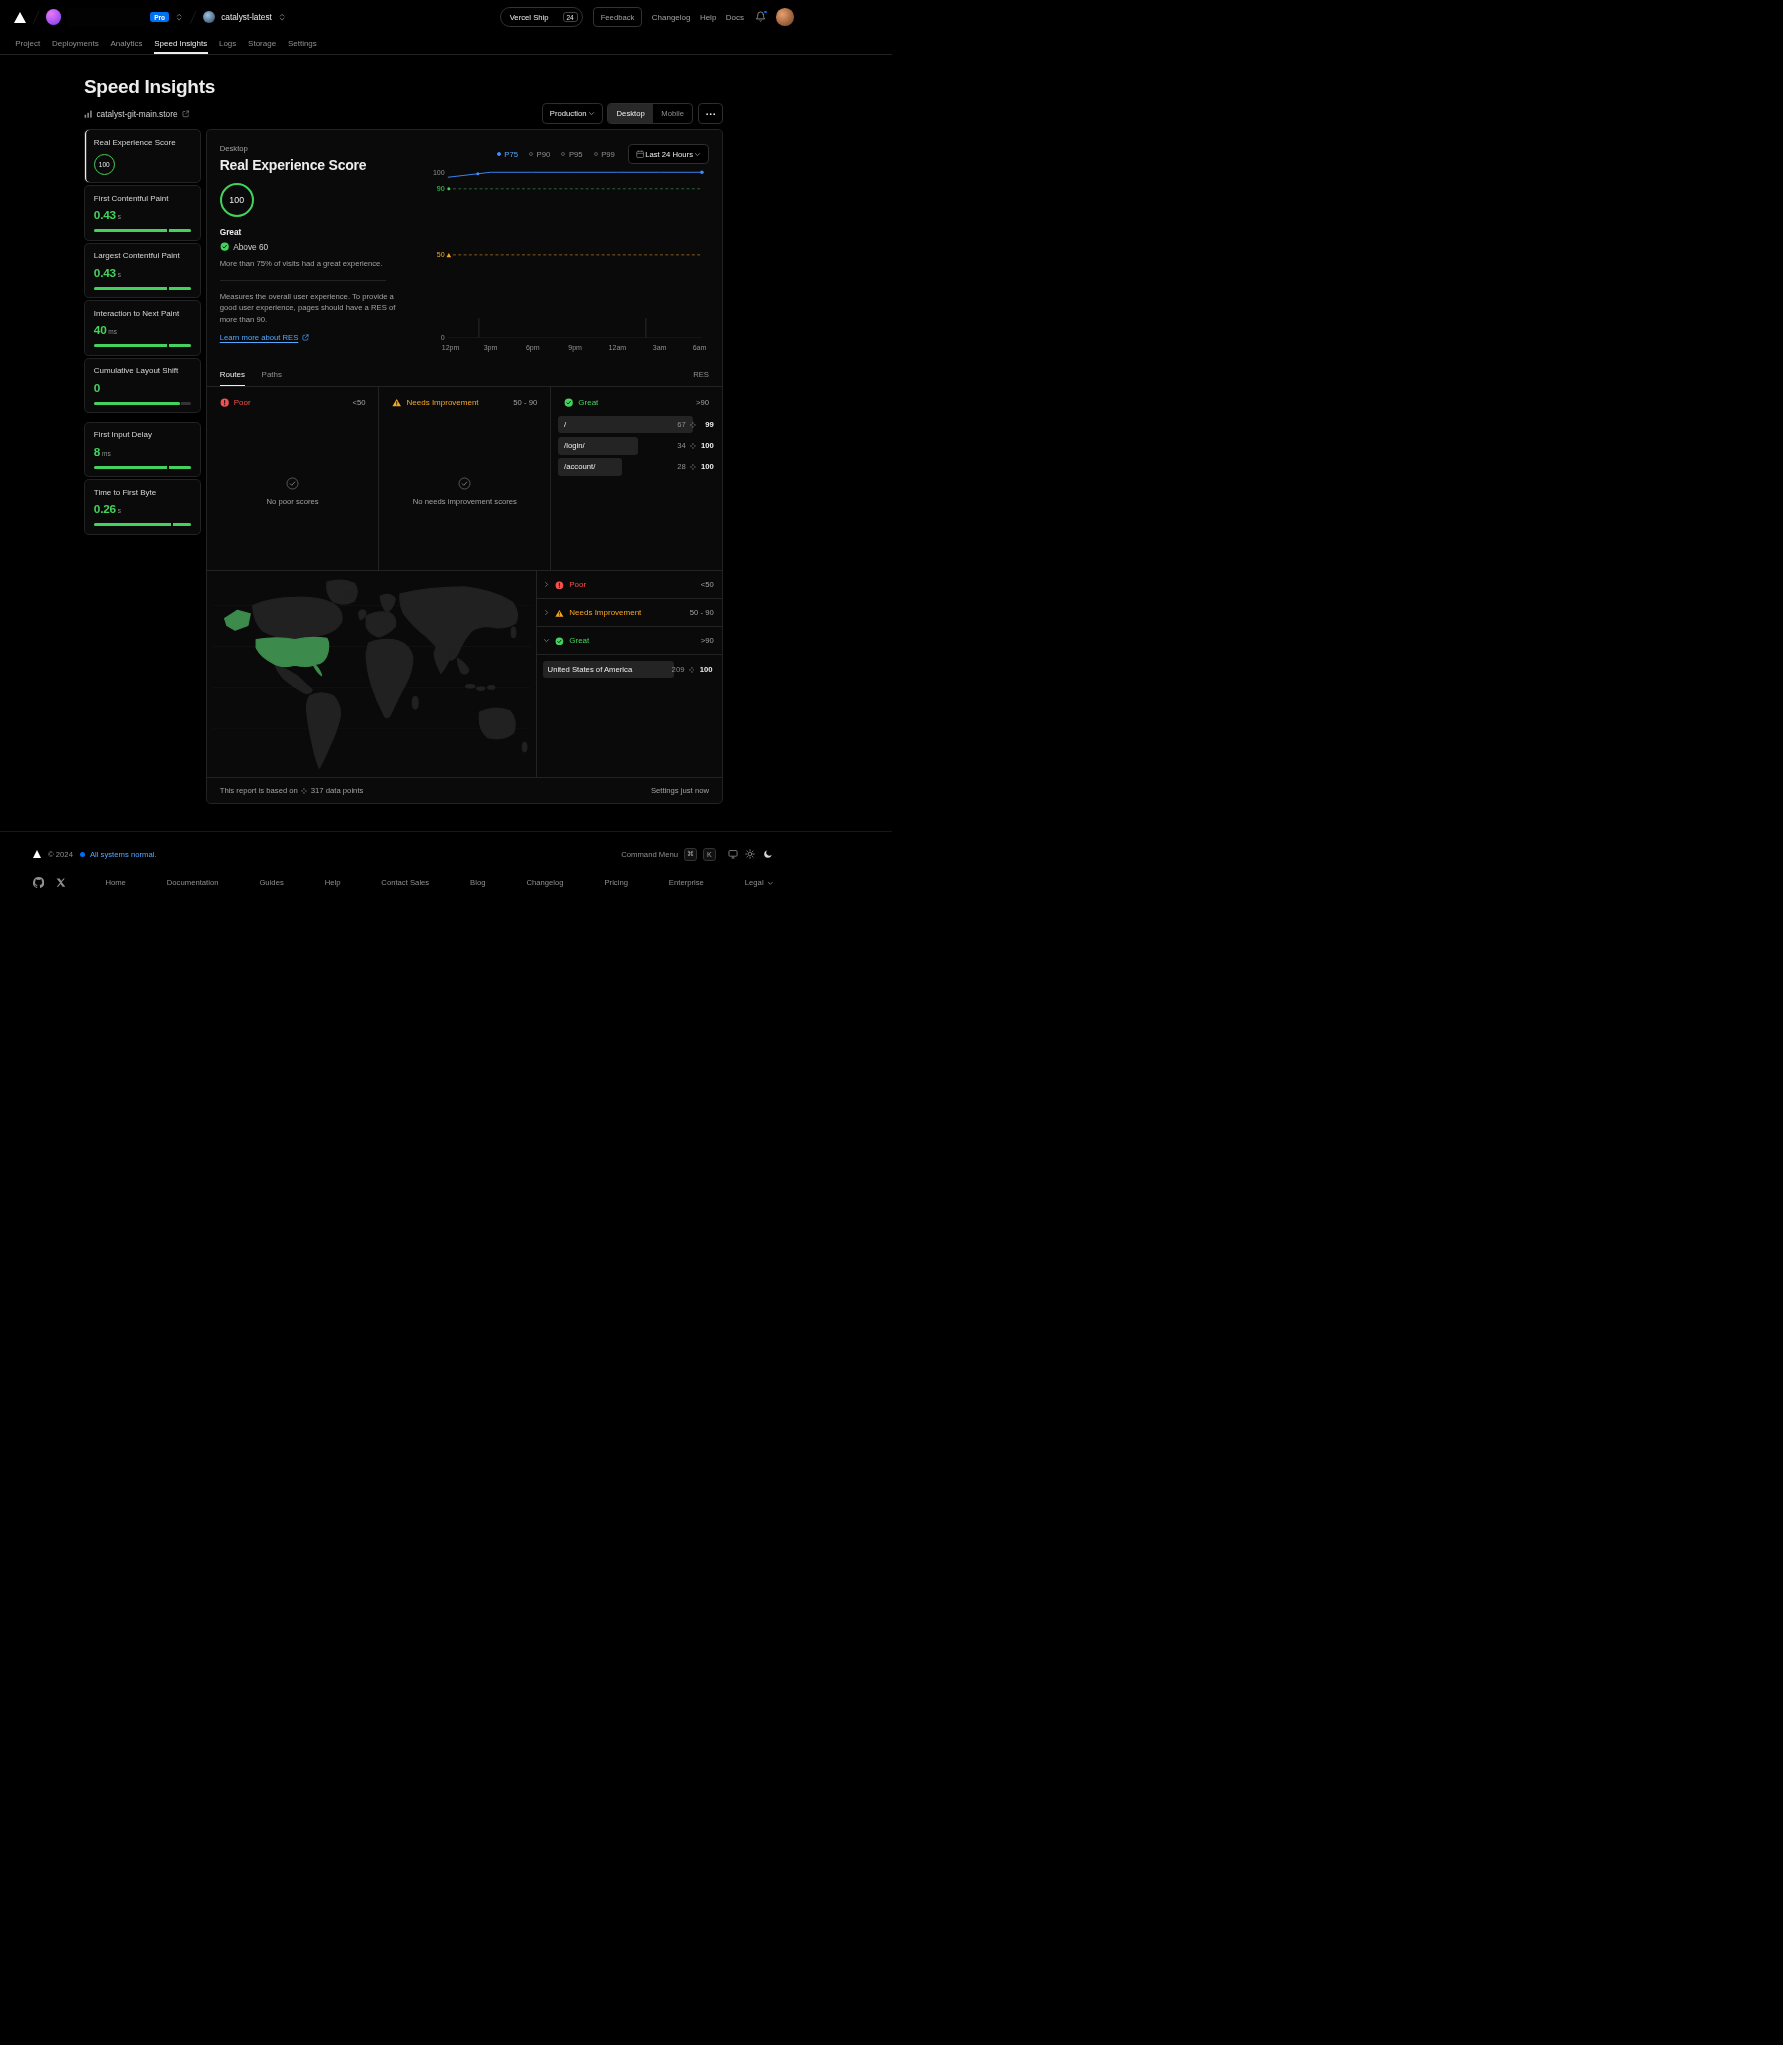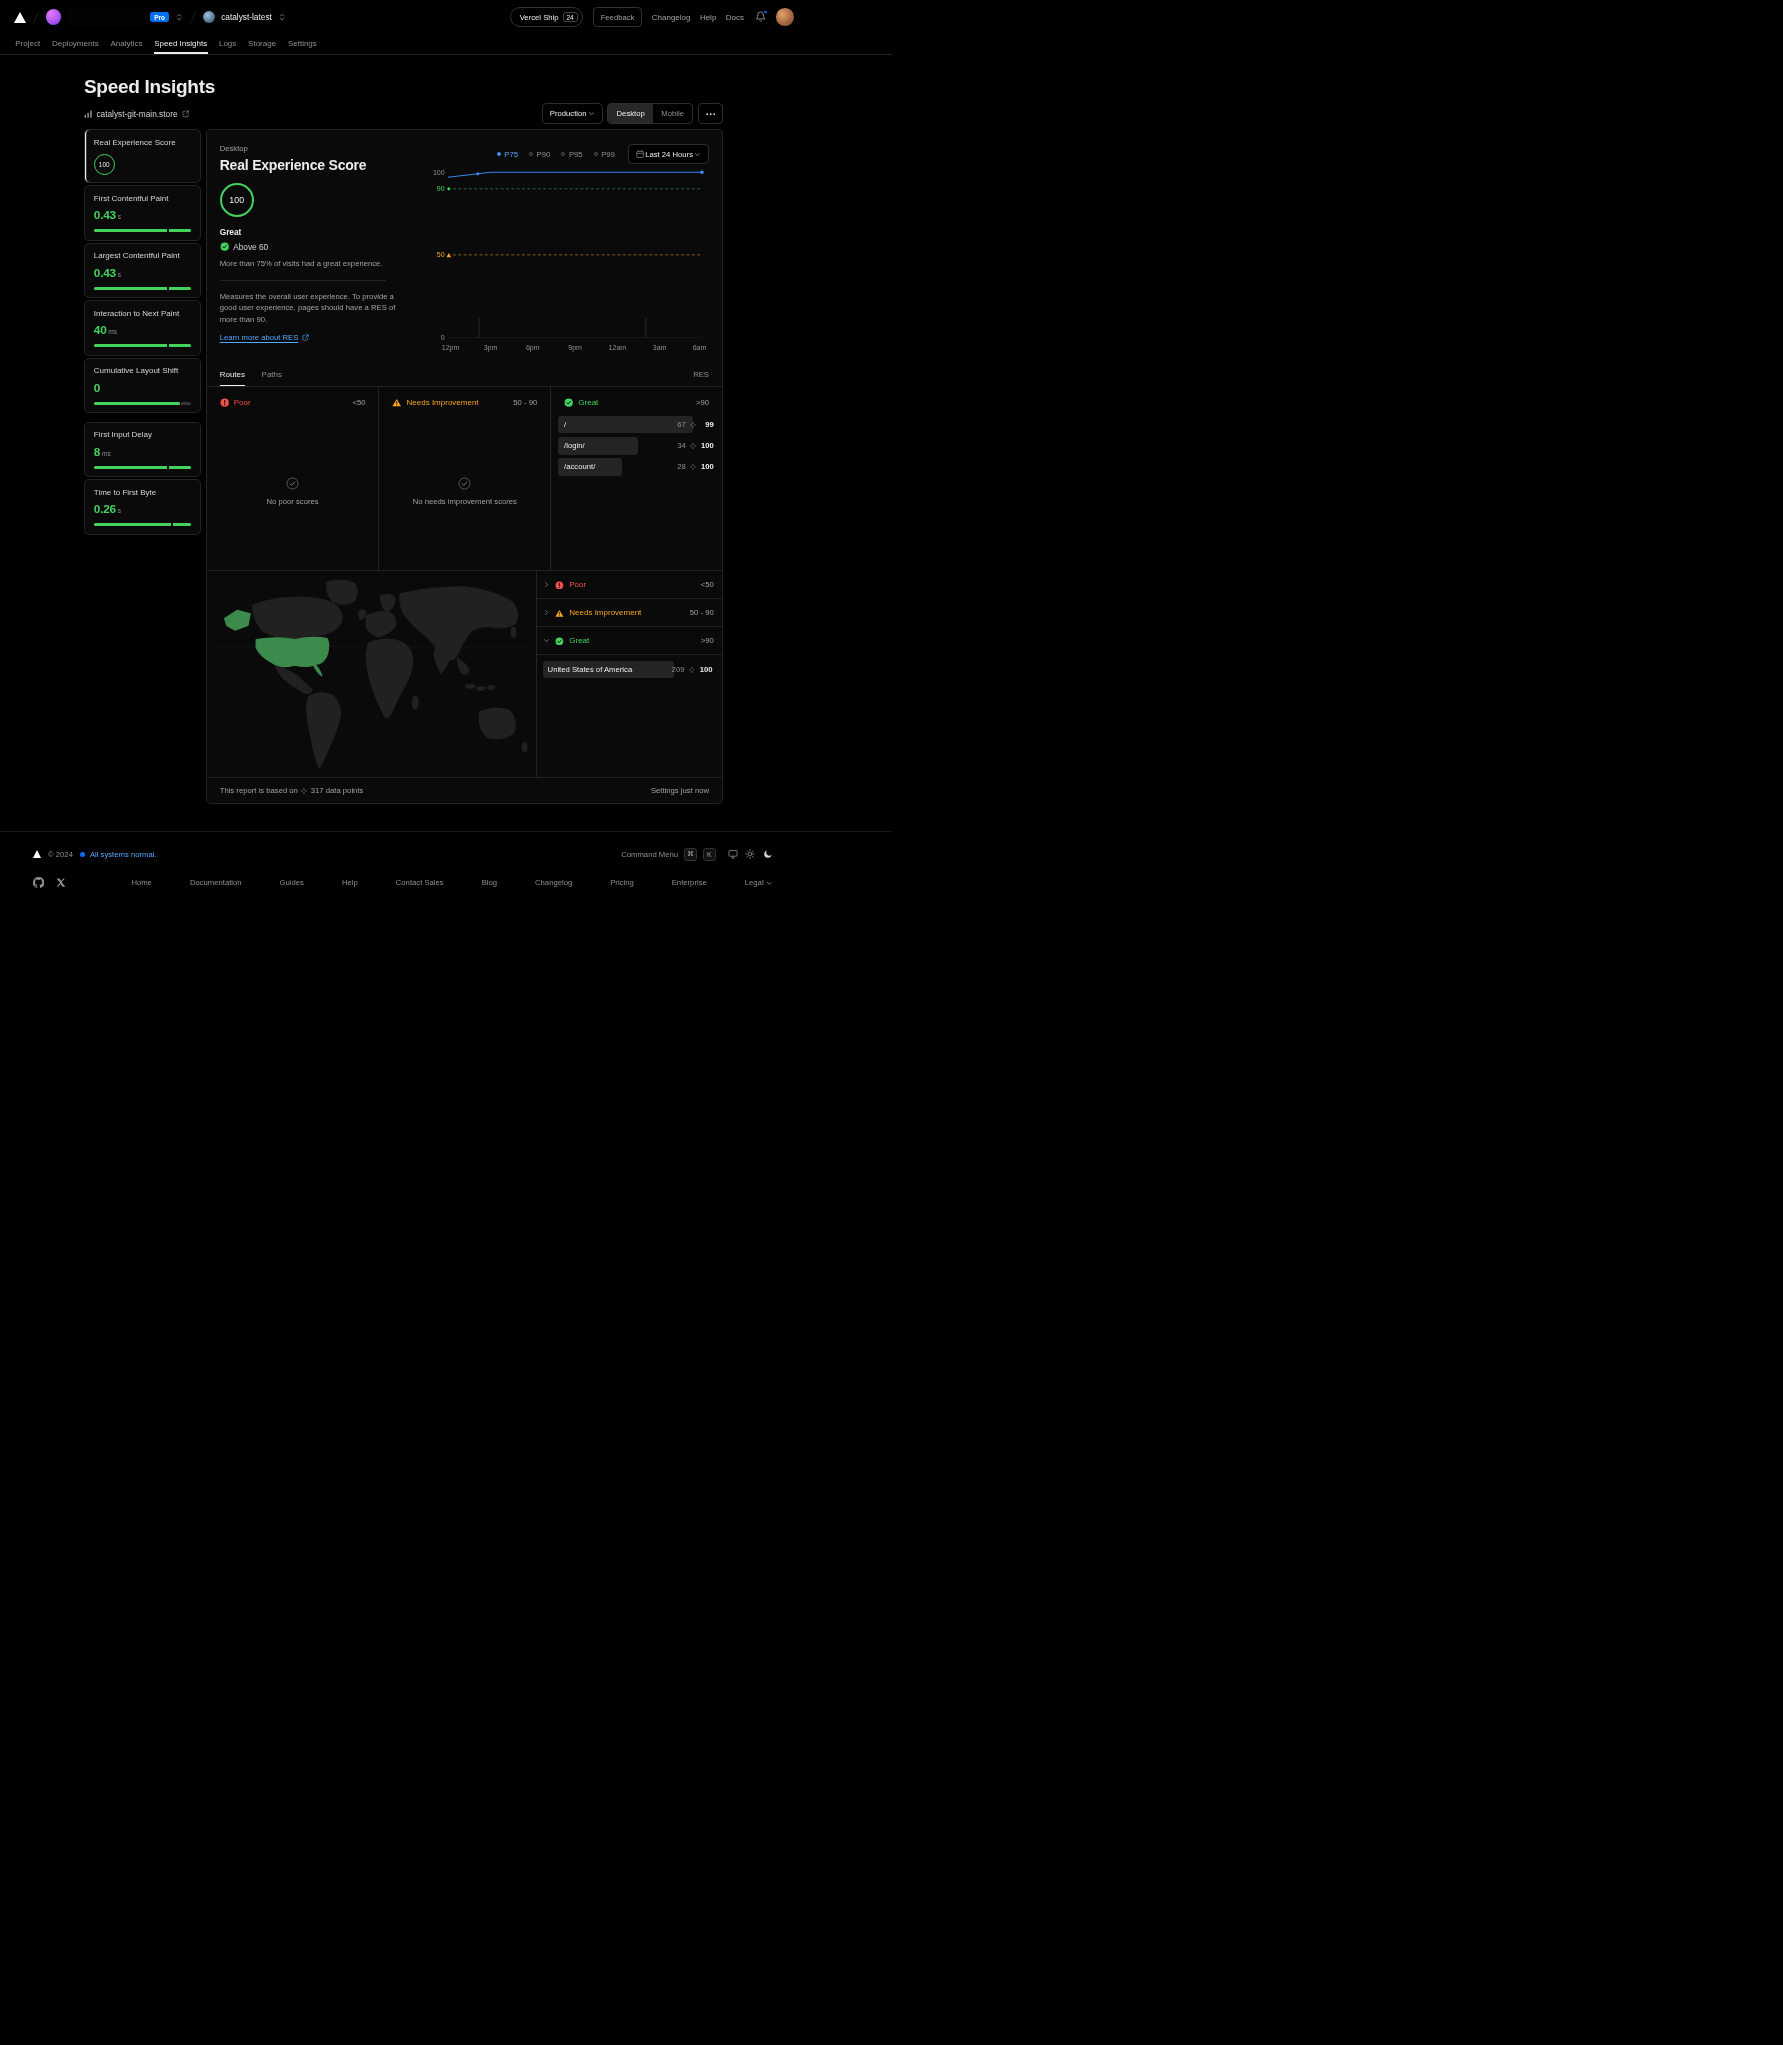--- a/index.html
+++ b/index.html
@@ -21,21 +21,21 @@
   .tri.small{border-left-width:4.7px;border-right-width:4.7px;border-bottom-width:8.3px}
   .slash{opacity:.9}
   .av{border-radius:50%}
   .av-team{width:15.3px;height:15.3px;background:radial-gradient(circle at 35% 30%,#e879f9,#7c3aed)}
   .av-proj{width:11.8px;height:11.8px;background:radial-gradient(circle at 40% 35%,#9fc3e0,#27415a)}
   .av-user{width:17.7px;height:17.7px;background:radial-gradient(circle at 35% 35%,#e8a06c,#6b3b22)}
   .redacted{width:77px;height:19px;background:#020202;border-radius:2.4px}
   .pro{background:var(--status);color:#fff;font-size:6.5px;font-weight:600;padding:1.2px 4.1px;border-radius:2.4px}
   .proj-name{font-size:8.3px;color:var(--t1)}
   .hdr-right{gap:9.4px}
-  .ship-btn{display:flex;align-items:center;gap:4px;border:0.6px solid #333;border-radius:589px;padding:3.5px 4.7px 3.5px 8.3px;color:var(--t1)}
+  .ship-btn{display:flex;align-items:center;gap:14px;border:0.6px solid #333;border-radius:589px;padding:3.5px 4.7px 3.5px 8.3px;color:var(--t1)}
   .ship-badge{border:0.6px solid #444;border-radius:2.9px;padding:0.6px 2.9px;font-size:6.5px;color:var(--t1)}
   .ghost-btn{border:0.6px solid #333;border-radius:4.1px;padding:4.1px 7px;color:var(--t2)}
   .hdr-link{color:var(--t2);font-size:8px}
   .bell-wrap{position:relative;padding:1.2px}
   .bell-dot{position:absolute;top:-0.6px;right:-0.6px;width:4.7px;height:4.7px;border-radius:50%;background:var(--status);border:1.2px solid #000}
   
   .nav{display:flex;align-items:stretch;height:20.6px;border-bottom:0.6px solid #222;padding:0 9.4px}
   .ntab{position:relative;display:flex;align-items:center;padding:0 5.9px;color:var(--t3);font-size:8px}
   .ntab.active{color:var(--t1)}
   .ntab.active::after{content:"";position:absolute;left:5.3px;right:5.3px;bottom:0;height:1.2px;background:var(--t1)}
@@ -126,21 +126,21 @@
   .sfoot{margin-top:27px;border-top:0.6px solid #171717;padding:15.3px 119px 0 33px}
   .sf-row1{display:flex;align-items:center;justify-content:space-between}
   .sf-left{display:flex;align-items:center;gap:7px;color:var(--t3)}
   .status-link{display:flex;align-items:center;gap:4.7px;color:var(--link)}
   .status-dot{width:5.3px;height:5.3px;border-radius:50%;background:var(--status)}
   .sf-right{display:flex;align-items:center;gap:5.9px;color:var(--t3)}
   .key{width:13px;height:13px;border:0.6px solid #333;border-radius:2.9px;background:#111;display:flex;align-items:center;justify-content:center;font-size:7px;color:var(--t2)}
   .theme-icons{display:flex;align-items:center;gap:7.7px;margin-left:5.9px}
   .sf-row2{display:flex;align-items:center;margin-top:16.5px;padding-bottom:23.6px}
   .soc{display:flex;align-items:center;gap:11.8px}
-  .flinks{flex:1;display:flex;justify-content:space-between;margin-left:66px}
+  .flinks{flex:1;display:flex;justify-content:space-between;margin-left:40px}
   .flink{color:var(--t3);font-size:7.7px;display:flex;align-items:center;gap:2.9px}
 </style>
 </head>
 <body>
 
 <div class="hdr" data-interactable="false">
   <div class="hdr-left">
     <div class="tri" data-interactable="true"></div>
     <svg class="slash" data-interactable="false" width="8.3" height="16.5" viewBox="0 0 14 28">
         <line x1="12" y1="3" x2="2" y2="25" stroke="#333" stroke-width="1"></line>

